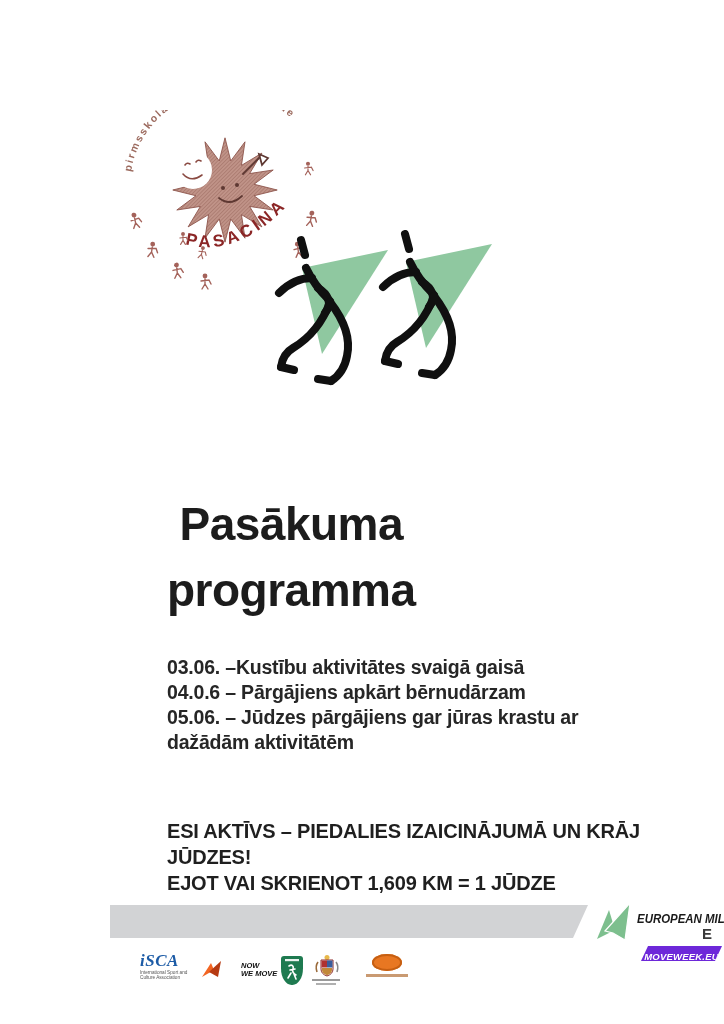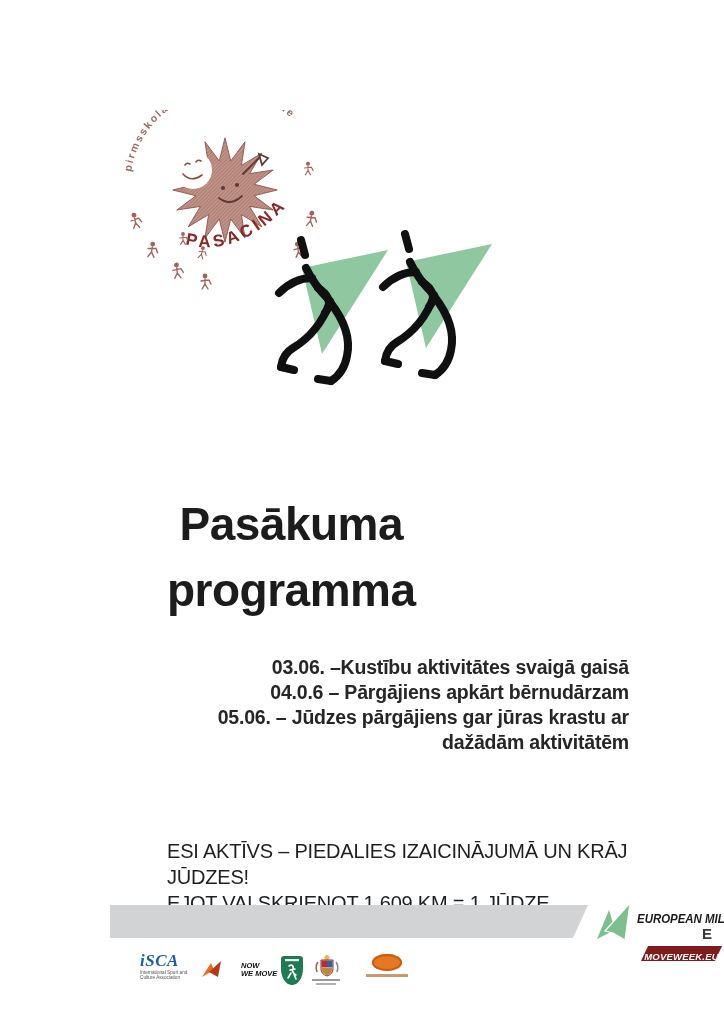--- a/index.html
+++ b/index.html
@@ -11,35 +11,35 @@
   .event-title{left:338px;top:119px;width:334px;text-align:center;
                font-size:29px;font-weight:700;line-height:39px;color:#1e9c1e;letter-spacing:-0.3px;}
 
   
   .heading{left:167px;top:491px;font-size:46px;font-weight:700;line-height:66px;
            color:#1c1c1c;letter-spacing:-0.5px;text-align:center;}
 
   
   .program{left:167px;top:655px;width:462px;font-size:19.5px;font-weight:700;
            line-height:25px;color:#262626;letter-spacing:-0.2px;}
-  .program p{margin:0;text-align:right;}
-
-  
-  .cta{left:167px;top:818px;width:480px;font-size:20px;font-weight:400;
-       line-height:26px;color:#1f1f1f;letter-spacing:-0.2px;margin-top:20px;}
+  .program p{margin:0;}
+
+  
+  .cta{left:167px;top:818px;width:480px;font-size:20px;font-weight:700;
+       line-height:26px;color:#1f1f1f;letter-spacing:-0.2px;}
   .cta p{margin:0;}
 
   
   .gray-bar{left:110px;top:905px;width:478px;height:33px;background:#d2d3d5;
             clip-path:polygon(0 0,100% 0,calc(100% - 15px) 100%,0 100%);}
   .em-arrow{left:596px;top:902px;}
   .em-label{left:637px;top:911px;font-size:13px;font-weight:800;font-style:italic;
             color:#1a1a1a;transform:scaleX(.88);transform-origin:left top;white-space:nowrap;}
   .edge-letter{left:702px;top:925px;font-size:15px;font-weight:700;color:#3a3a3a;}
-  .moveweek{left:641px;top:946px;width:81px;height:15px;background:#7f1d1d;
+  .moveweek{left:641px;top:946px;width:81px;height:15px;background:#6d28d9;
             clip-path:polygon(7px 0,100% 0,calc(100% - 7px) 100%,0 100%);
             text-align:center;}
   .moveweek span{font-size:9.5px;font-weight:800;font-style:italic;color:#fff;
                  line-height:15px;letter-spacing:0.2px;}
 
   
   .isca{left:140px;top:952px;width:60px;}
   .isca .isca-word{font-size:17px;font-weight:800;color:#1c5ba6;letter-spacing:0.5px;line-height:18px;font-style:italic;font-family:Liberation Serif, serif;}
   .isca .isca-sub{font-size:9px;color:#555;line-height:10px;transform:scale(0.52);
                   transform-origin:0 0;width:190%;}

